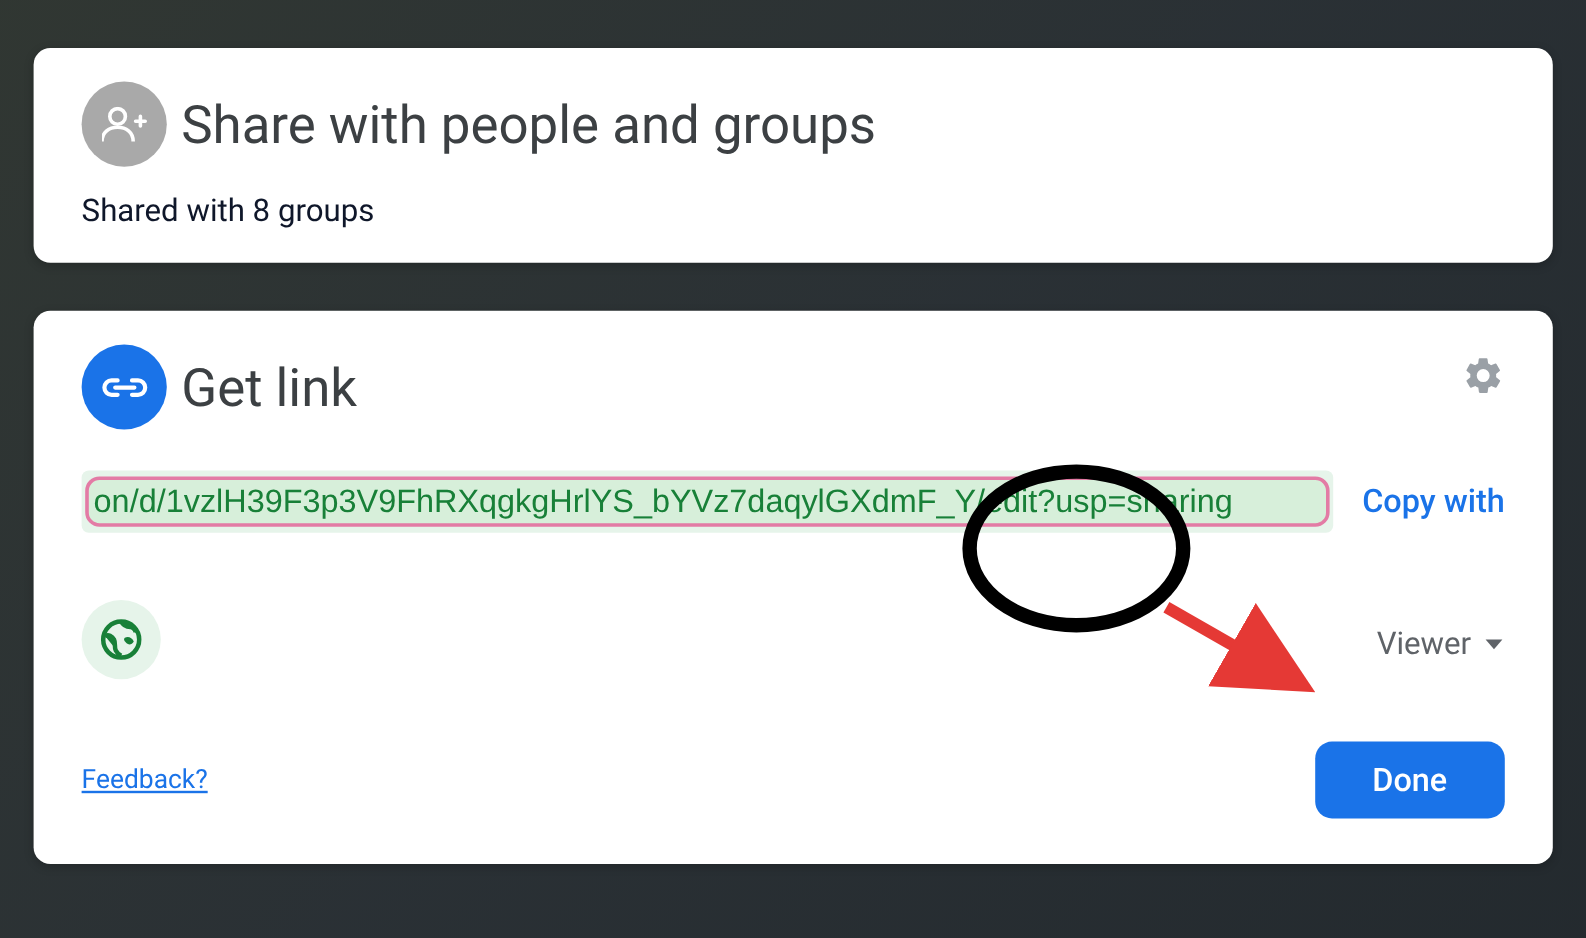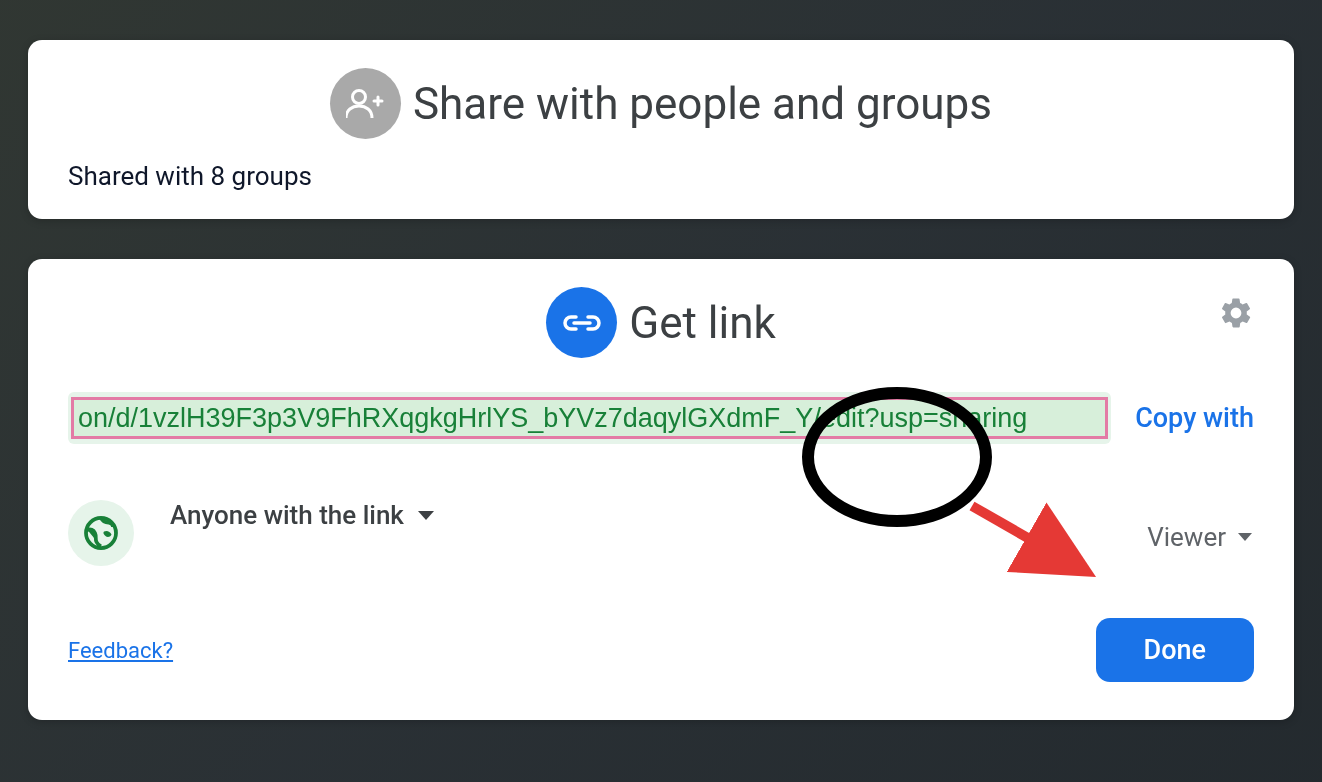--- a/index.html
+++ b/index.html
@@ -30,21 +30,20 @@
       position: relative;
     }
     .card.secondary {
       margin-bottom: 28px;
       padding-bottom: 38px;
     }
     .header-row {
       display: flex;
       align-items: center;
       gap: 12px;
-      justify-content: center;
     }
     .circle-icon {
       width: 71px;
       height: 71px;
       border-radius: 50%;
       display: flex;
       align-items: center;
       justify-content: center;
       flex-shrink: 0;
     }
@@ -77,21 +76,21 @@
     .link-box {
       flex: 1;
       background: #e6f4ea;
       border-radius: 6px;
       padding: 5px 3px;
       position: relative;
     }
     .link-inner {
       background: #d7efda;
       border: 3px solid #e37ba5;
-      border-radius: 0;
+      border-radius: 12px;
       padding: 0 4px;
       color: #188038;
       font-size: 27px;
       font-family: Arial, sans-serif;
       white-space: nowrap;
       overflow: hidden;
       line-height: 36px;
     }
     .copy-link {
       color: #1a73e8;
@@ -245,24 +244,20 @@
   <div class="access-row">
     <div class="globe-badge">
       <svg width="36" height="36" viewBox="0 0 24 24" fill="none">
         <circle cx="12" cy="12" r="10" stroke="#188038" stroke-width="2.5"></circle>
         <path d="M3 10 C5 9 7 10 8 12 C9 14 8 16 9 18 C10 20 12 21 12 21" stroke="#188038" stroke-width="2.5" fill="#188038"></path>
         <path d="M12 2 C13 4 15 5 17 5 C19 5 20 7 20 8" stroke="#188038" stroke-width="2.5" fill="#188038"></path>
         <path d="M14 11 C16 10 18 11 19 13 C18 15 16 15 15 14 C14 13 13 12 14 11" fill="#188038"></path>
       </svg>
     </div>
     <div class="access-text">
-      <div class="scope-row">
-        <span class="scope-label">Anyone with the link</span>
-        <span class="triangle-down"></span>
-      </div>
     </div>
     <div class="role-dropdown">
       <span>Viewer</span>
       <span class="triangle-down small"></span>
     </div>
   </div>
 
   <div class="footer-row">
     <a class="feedback-link">Feedback?</a>
     <button class="done-btn">Done</button>

